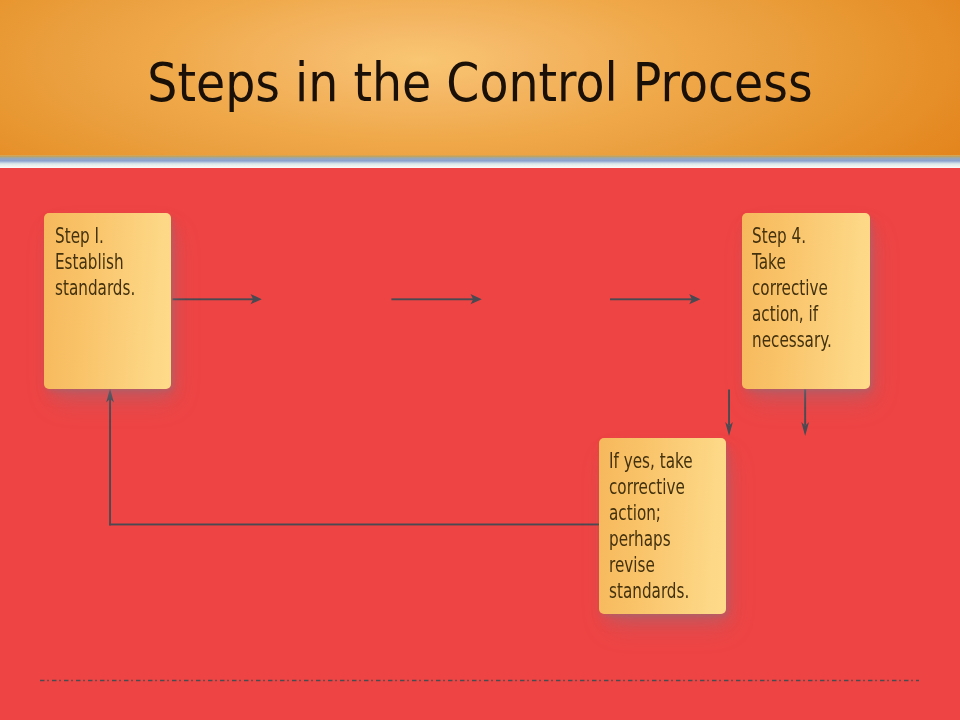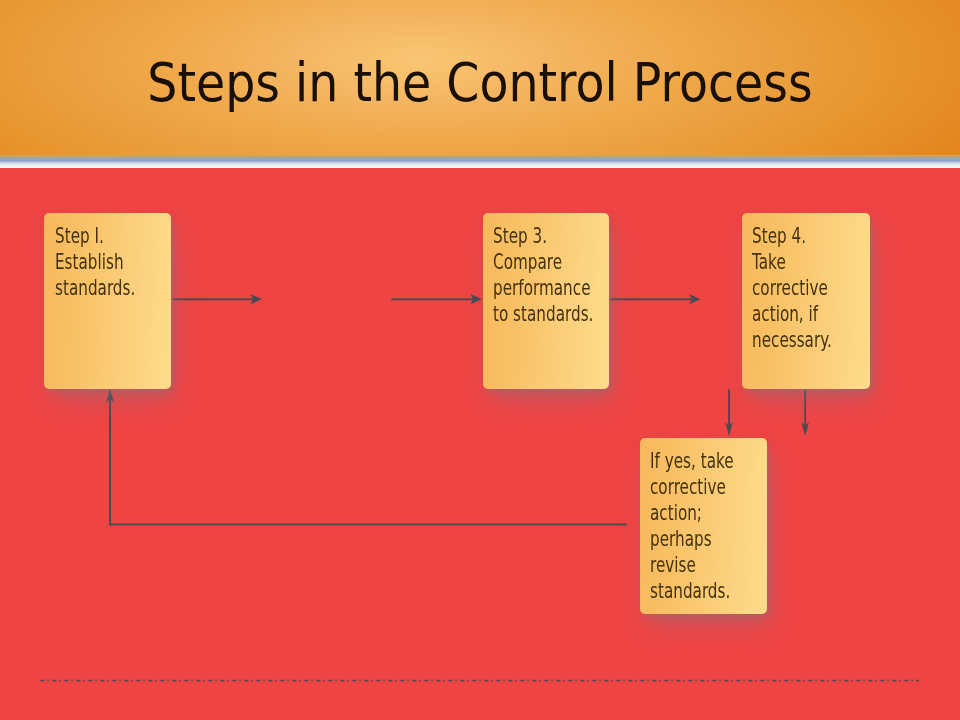--- a/index.html
+++ b/index.html
@@ -105,34 +105,28 @@
           <path d="M 106.2 402.4 L 110.05 388.6 L 113.9 402.4 L 110.05 398.8 Z"></path>
         </g>
       </g>
     </svg>
 
     <div class="box" style="left:44.3px;top:212.9px;width:126.8px;height:176.3px">
       <div class="txt">Step I.
 Establish
 standards.</div>
     </div>
-    <div class="box" style="left:482.8px;top:212.8px;width:126.5px;height:176.0px">
-      <div class="txt">Step 3.
-Compare
-performance
-to standards.</div>
-    </div>
     <div class="box" style="left:742px;top:213.2px;width:127.7px;height:175.8px">
       <div class="txt">Step 4.
 Take
 corrective
 action, if
 necessary.</div>
     </div>
-    <div class="box" style="left:640px;top:438.1px;width:126.8px;height:175.7px">
+    <div class="box" style="left:599px;top:438.1px;width:126.8px;height:175.7px">
       <div class="txt">If yes, take
 corrective
 action;
 perhaps
 revise
 standards.</div>
     </div>
   </div>
 
   <svg class="dashline" width="879" height="3" viewBox="0 0 879 3" preserveAspectRatio="none">

